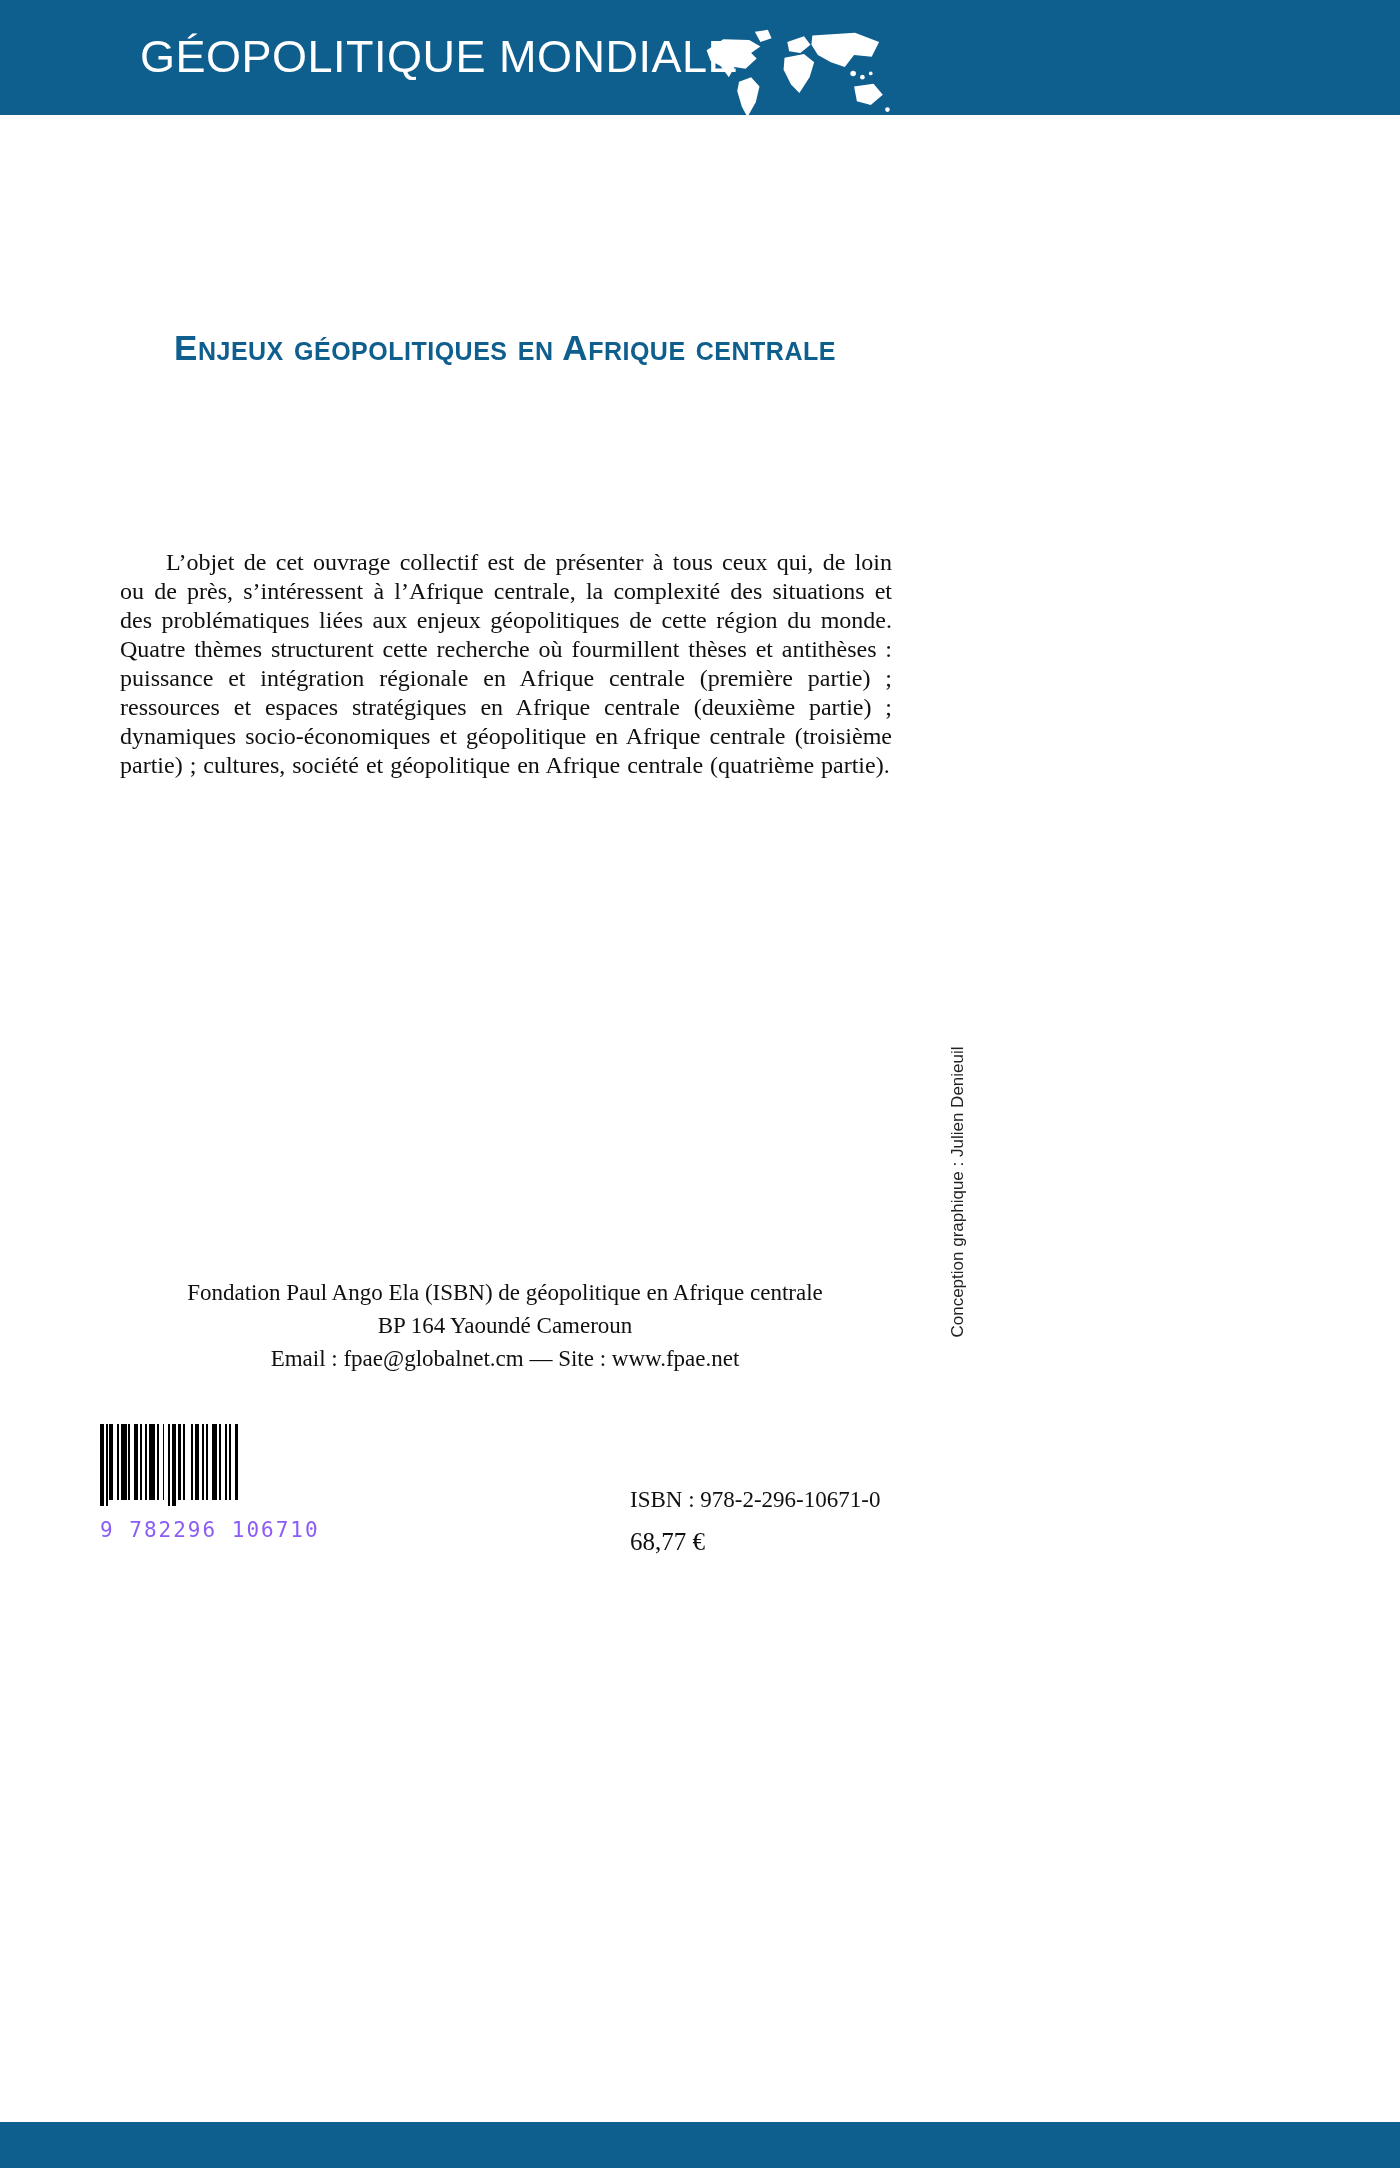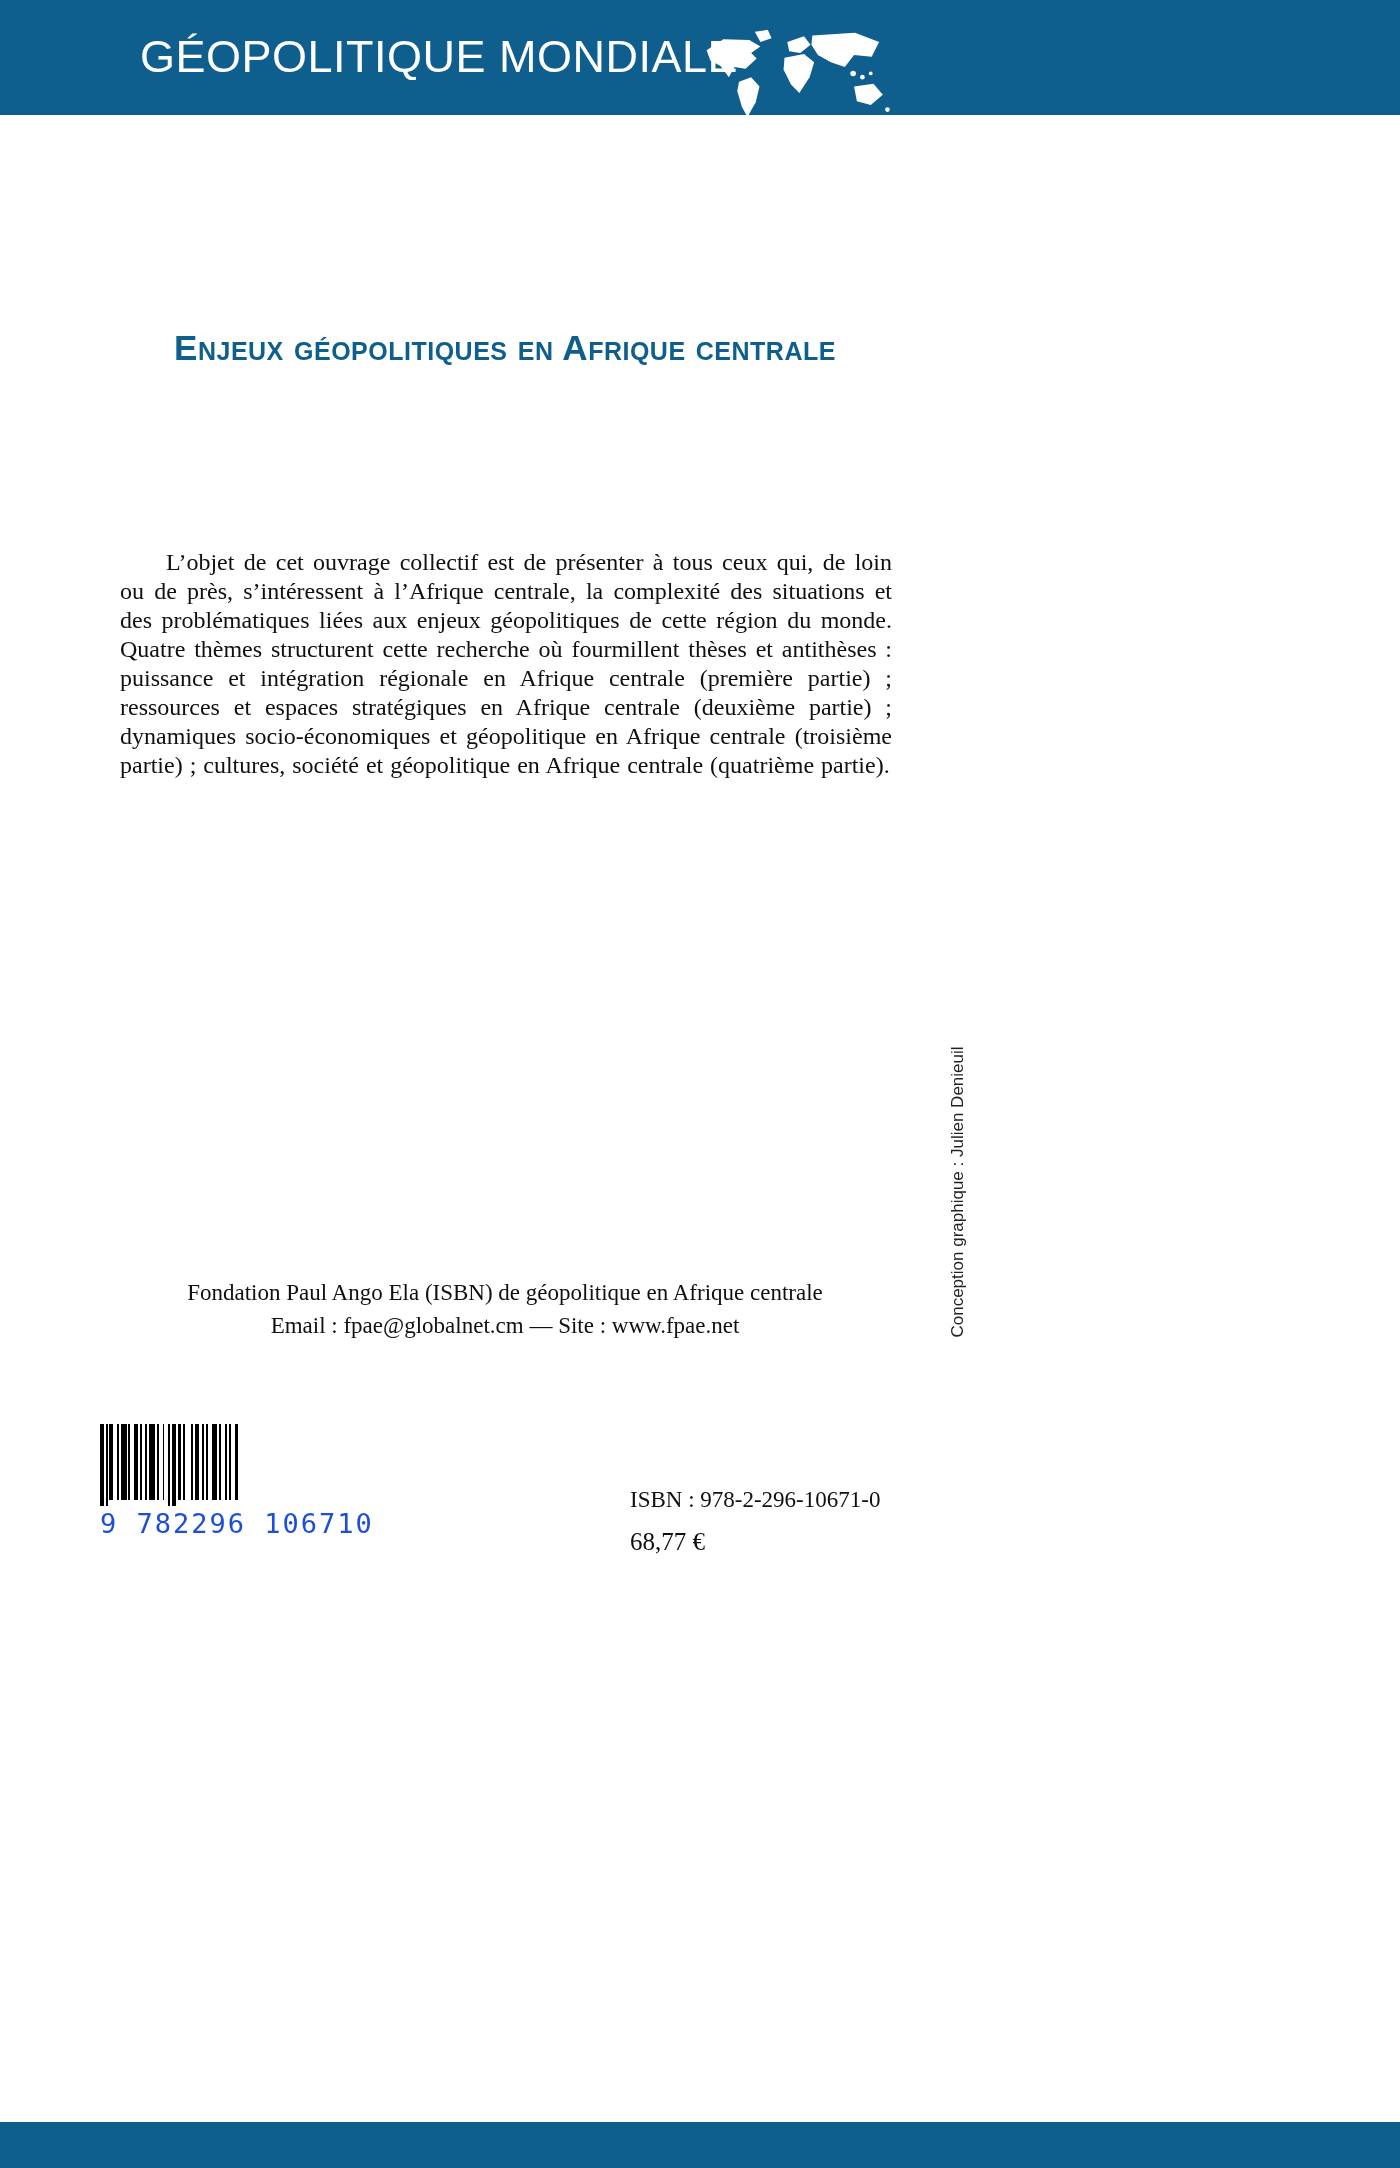--- a/index.html
+++ b/index.html
@@ -88,25 +88,25 @@
   .barcode-bars {
     display:flex;
     align-items:flex-start;
     height:82px;
     overflow:hidden;
   }
   .barcode-bars .bar { height:76px; background:#000; flex:0 0 auto; }
   .barcode-bars .space { height:76px; background:transparent; flex:0 0 auto; }
   .barcode-bars .guard { height:82px; }
   .barcode-digits {
-    margin-top:2px;
+    margin-top:12px;
     font-family:"DejaVu Sans Mono", monospace;
-    font-size:27px;
+    font-size:21px;
     letter-spacing:2px;
-    color:#1d4ed8;
+    color:#8b5cf6;
     white-space:nowrap;
   }
 
   
   .isbn-block {
     position:absolute; left:630px; top:1487px;
     width:300px;
     text-align:left;
     font-size:23px;
     color:#101010;
@@ -152,20 +152,21 @@
 </div>
 
 <div class="book-title">Enjeux géopolitiques en Afrique centrale</div>
 
 <div class="summary">L’objet de cet ouvrage collectif est de présenter à tous ceux qui, de loin ou de près, s’intéressent à l’Afrique centrale, la complexité des situations et des problématiques liées aux enjeux géopolitiques de cette région du monde. Quatre thèmes structurent cette recherche où fourmillent thèses et antithèses : puissance et intégration régionale en Afrique centrale (première partie) ; ressources et espaces stratégiques en Afrique centrale (deuxième partie) ; dynamiques socio-économiques et géopolitique en Afrique centrale (troisième partie) ; cultures, société et géopolitique en Afrique centrale (quatrième partie).</div>
 
 <div class="credit">Conception graphique : Julien Denieuil</div>
 
 <div class="publisher">
   <div>Fondation Paul Ango Ela (ISBN) de géopolitique en Afrique centrale</div>
+  <div>BP 164 Yaoundé Cameroun</div>
   <div>Email : fpae@globalnet.cm — Site : www.fpae.net</div>
 </div>
 
 <div class="barcode-wrap">
   <div class="barcode-bars">
       <div class="bar guard" style="width: 3.8px;"></div>
       <div class="space" style="width: 1.9px;"></div>
       <div class="bar guard" style="width: 1.9px;"></div>
       <div class="space" style="width: 1.9px;"></div>
       <div class="bar" style="width: 3.8px;"></div>

